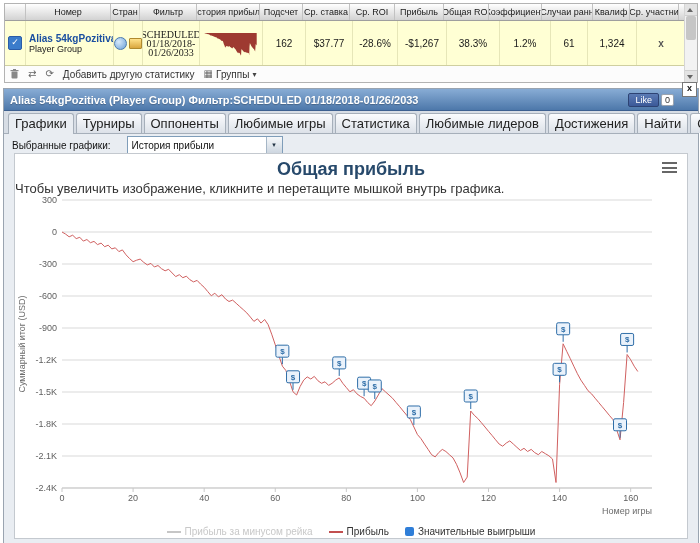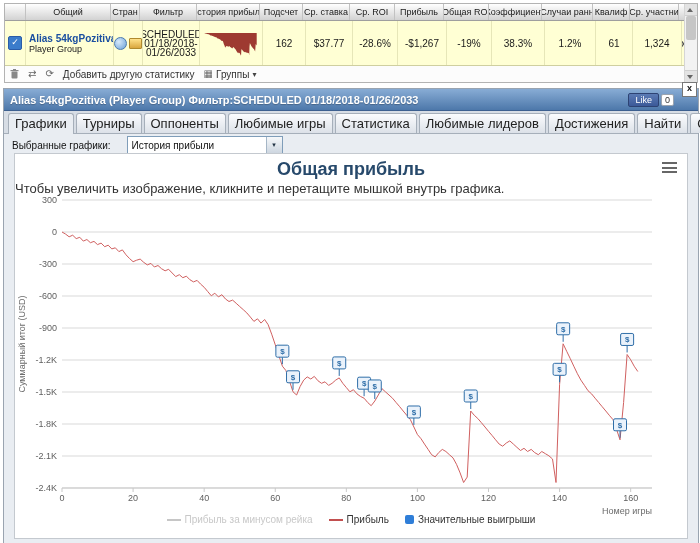--- a/index.html
+++ b/index.html
@@ -30,21 +30,21 @@
   .neg{color:#cc4422;}
   .checkbox{width:12px;height:12px;background:#3b7ccb;border:1px solid #2a5ca8;border-radius:2px;
             color:#fff;font-size:9px;line-height:10px;text-align:center;cursor:pointer;}
   .player-cell{flex-direction:column;align-items:flex-start !important;justify-content:center;padding-left:3px;}
   .p-name{font-size:10px;font-weight:bold;color:#1b4fa0;white-space:nowrap;cursor:pointer;}
   .p-type{font-size:9px;color:#222;}
   .country-cell{gap:2px;}
   .mini{display:inline-block;}
   .globe{width:11px;height:11px;border-radius:50%;background:radial-gradient(circle at 35% 35%,#d8eafb,#6aa0d8);border:1px solid #4a7ab0;}
   .money{width:11px;height:9px;background:linear-gradient(#ffe28a,#d9a73e);border:1px solid #b08a2e;border-radius:1px;}
-  .filter-cell{font-size:8px;line-height:9px;text-align:center;white-space:pre-line;}
+  .filter-cell{font-size:8px;line-height:9px;text-align:center;white-space:pre-line;font-family:Liberation Serif, serif;}
   .remove-x{font-size:10px;color:#555;font-weight:bold;cursor:pointer;}
   .t-toolbar{display:flex;align-items:center;height:16px;padding-left:5px;gap:9px;font-size:10px;color:#333;background:#fcfcfc;}
   .tb-icon{color:#666;font-size:10px;line-height:1;display:inline-flex;align-items:center;cursor:pointer;}
   .add-link,.groups-btn{display:flex;align-items:center;gap:3px;cursor:pointer;}
   .caret{font-size:8px;color:#444;}
 
   
   .panel{position:absolute;left:3px;top:88px;width:694px;height:455px;border:1px solid #9aa4b0;background:#e9edf2;}
   .p-head{position:relative;height:21px;background:linear-gradient(#88acd5,#4d78aa);display:flex;align-items:center;padding:0 6px;border-bottom:1px solid #3d6090;}
   .p-title{color:#fff;font-weight:bold;font-size:11px;white-space:nowrap;overflow:hidden;flex:1;text-shadow:0 1px 1px rgba(0,0,0,.25);}
@@ -68,34 +68,34 @@
   .chart-box{position:absolute;left:10px;right:10px;top:64px;bottom:5px;background:#fff;border:1px solid #c4c9cf;}
   .c-title{margin-top:5px;text-align:center;font-size:18px;font-weight:bold;color:#27496b;}
   .c-sub{text-align:left;font-size:13px;color:#333;margin-top:1px;}
   .burger{position:absolute;top:8px;right:10px;width:15px;height:11px;display:flex;flex-direction:column;justify-content:space-between;cursor:pointer;}
   .burger div{height:2px;background:#676767;}
   #chart-svg{position:absolute;left:1px;top:38px;width:670px;height:330px;}
   #chart-svg text{font-family:"Liberation Sans","DejaVu Sans",sans-serif;}
   .tick{font-size:9px;fill:#5f5f5f;}
   .axis-title{font-size:9px;fill:#6b6b6b;}
   .flag-text{font-size:8px;font-weight:bold;fill:#2f6ea8;}
-  .legend{position:absolute;left:0;right:0;bottom:13px;display:flex;justify-content:center;align-items:center;gap:16px;font-size:10px;color:#333;}
+  .legend{position:absolute;left:0;right:0;bottom:1px;display:flex;justify-content:center;align-items:center;gap:16px;font-size:10px;color:#333;}
   .legend-item{display:flex;align-items:center;gap:4px;cursor:pointer;}
   .legend-item.disabled{color:#c8c8c8;}
   .lsym-line{display:inline-block;width:14px;height:2px;}
   .lsym-sq{display:inline-block;width:9px;height:9px;border-radius:2px;}
 </style>
 </head>
 <body>
 
 <div class="results">
   <div class="t-body">
     <div class="t-head">
       <div class="cell w0"></div>
-      <div class="cell w1">Общий</div>
+      <div class="cell w1">Номер</div>
       <div class="cell w2">Стран</div>
       <div class="cell w3">Фильтр</div>
       <div class="cell w4">История прибыли</div>
       <div class="cell w5">Подсчет</div>
       <div class="cell w6">Ср. ставка</div>
       <div class="cell w7">Ср. ROI</div>
       <div class="cell w8">Прибыль</div>
       <div class="cell w9">Общая ROI</div>
       <div class="cell w10">Коэффициент</div>
       <div class="cell w11">Случаи ранн</div>
@@ -120,21 +120,20 @@
 01/26/2033</div>
       <div class="cell w4">
         <svg id="sparkline" width="56" height="28" viewBox="0 0 56 28">
             <polygon points="1.0,3.9 1.3,4.1 1.7,4.3 2.0,4.2 2.3,4.5 2.6,4.4 3.0,4.7 3.3,4.6 3.6,4.9 3.9,4.7 4.3,5.0 4.6,4.9 4.9,5.2 5.2,5.1 5.6,5.4 5.9,5.3 6.2,5.7 6.5,5.5 6.9,5.9 7.2,6.3 7.5,6.6 7.8,6.4 8.2,6.3 8.5,6.6 8.8,6.9 9.1,6.7 9.5,7.0 9.8,6.9 10.1,7.2 10.4,7.4 10.8,7.3 11.1,7.6 11.4,7.9 11.7,7.7 12.1,8.0 12.4,7.9 12.7,8.2 13.0,8.4 13.4,8.3 13.7,8.6 14.0,8.9 14.3,9.3 14.7,9.6 15.0,9.4 15.3,9.7 15.6,9.6 16.0,9.9 16.3,10.2 16.6,10.0 16.9,10.3 17.3,10.6 17.6,10.9 17.9,11.2 18.2,11.6 18.6,12.0 18.9,11.7 19.2,12.1 19.5,11.8 19.9,12.2 20.2,13.1 20.5,14.1 20.8,15.0 21.2,16.0 21.5,16.4 21.8,17.4 22.1,18.3 22.5,18.6 22.8,17.8 23.1,17.3 23.4,17.0 23.8,17.2 24.1,16.9 24.4,17.3 24.7,17.5 25.1,17.4 25.4,17.7 25.7,17.5 26.0,17.3 26.4,17.1 26.7,17.5 27.0,17.9 27.3,18.3 27.7,18.1 28.0,18.5 28.3,18.7 28.7,18.9 29.0,19.3 29.3,19.6 29.6,19.1 30.0,18.6 30.3,18.0 30.6,18.3 30.9,18.6 31.3,18.9 31.6,19.3 31.9,19.7 32.2,20.0 32.6,20.4 32.9,20.8 33.2,21.5 33.5,22.2 33.9,22.6 34.2,23.0 34.5,23.5 34.8,24.0 35.2,24.2 35.5,23.8 35.8,23.5 36.1,23.7 36.5,24.0 36.8,24.3 37.1,24.9 37.4,25.6 37.8,26.5 38.1,26.0 38.4,20.0 38.7,20.4 39.1,20.7 39.4,21.1 39.7,21.5 40.0,21.9 40.4,22.3 40.7,22.6 41.0,23.0 41.3,23.2 41.7,22.9 42.0,22.7 42.3,23.0 42.6,23.3 43.0,23.6 43.3,23.4 43.6,23.7 43.9,23.5 44.3,23.8 44.6,24.0 44.9,23.7 45.2,23.9 45.6,24.1 45.9,24.4 46.2,26.5 46.5,17.6 46.9,14.0 47.2,14.7 47.5,15.3 47.8,16.0 48.2,16.7 48.5,17.3 48.8,17.7 49.1,18.2 49.5,18.5 49.8,18.9 50.1,19.3 50.4,19.7 50.8,20.0 51.1,20.4 51.4,20.8 51.7,21.7 52.1,22.6 52.4,19.3 52.7,14.9 53.0,15.4 53.4,16.0 53.7,16.5 53.7,3.9" fill="#9e3a31"></polygon>
           </svg>
       </div>
       <div class="cell w5">162</div>
       <div class="cell w6">$37.77</div>
       <div class="cell w7 neg">-28.6%</div>
       <div class="cell w8 neg">-$1,267</div>
-      <div class="cell w9 neg">-19%</div>
       <div class="cell w10">38.3%</div>
       <div class="cell w11">1.2%</div>
       <div class="cell w12">61</div>
       <div class="cell w13">1,324</div>
       <div class="cell w14">
         <span class="remove-x">x</span>
       </div>
     </div>
     <div class="t-toolbar">
       <span class="tb-icon">

